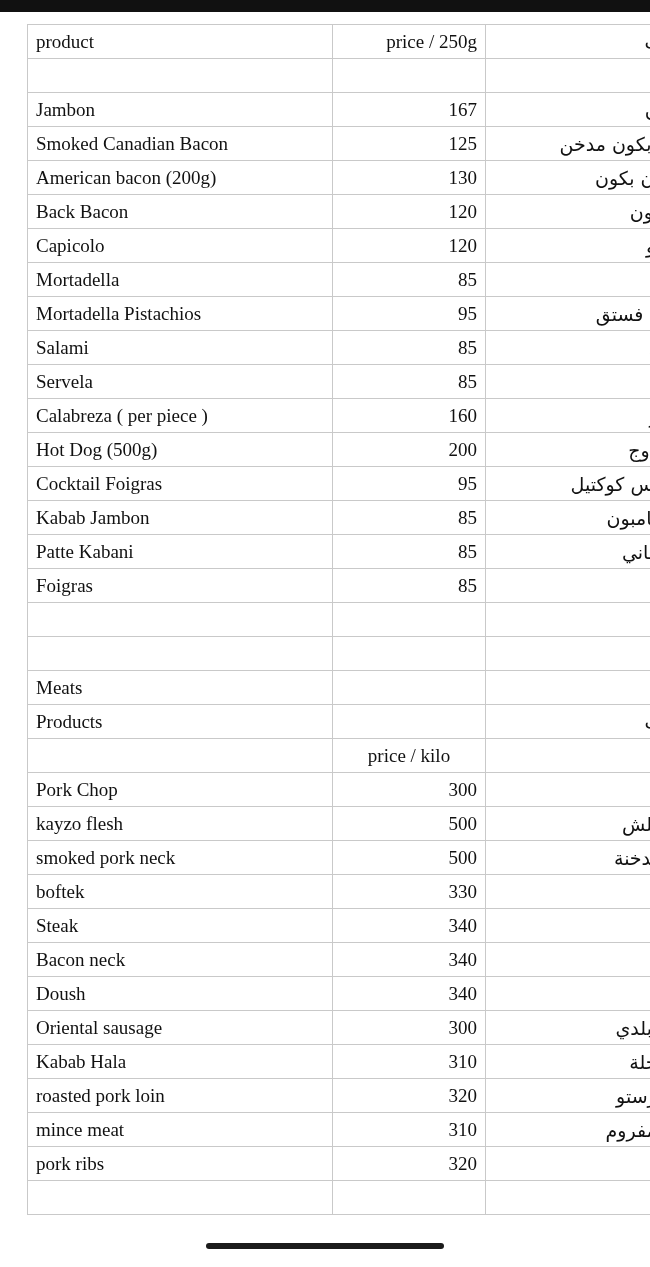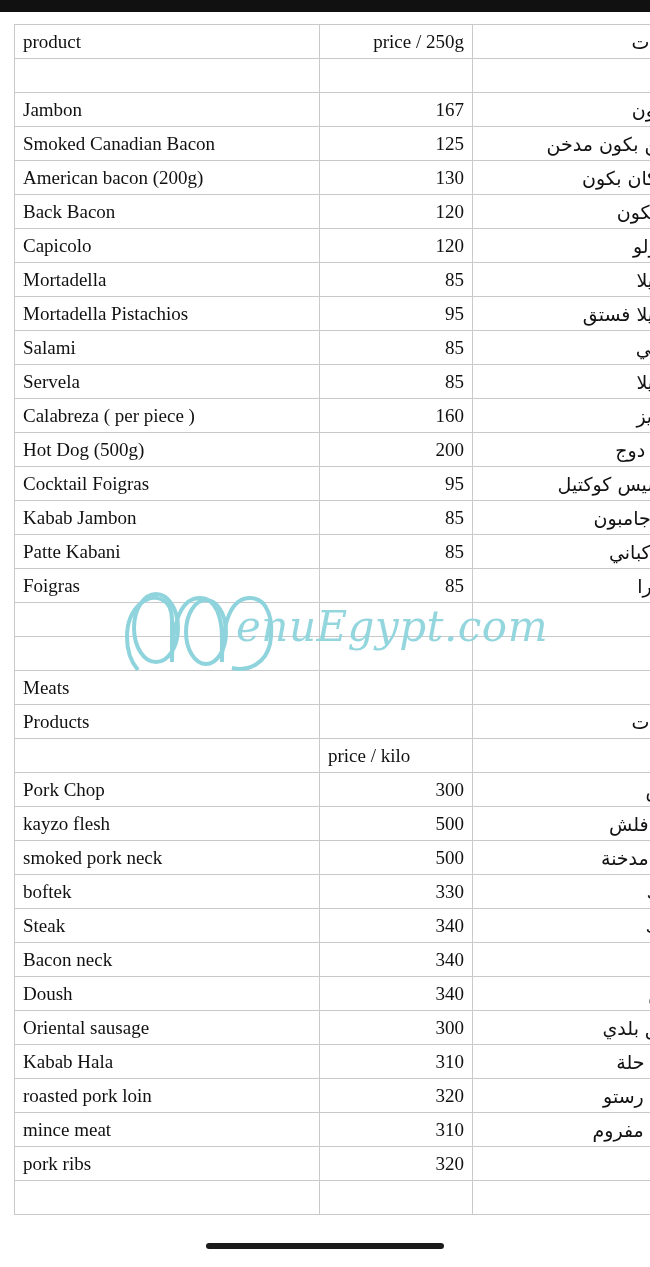--- a/index.html
+++ b/index.html
@@ -81,41 +81,29 @@
     top: 44px;
     font-family: "DejaVu Serif", serif;
     font-style: italic;
     font-size: 42px;
     color: #8fd4dd;
     opacity: 0.95;
     letter-spacing: 0.5px;
     white-space: nowrap;
   }
   .watermark svg { position: absolute; left: 0; top: 0; }
-  .content-layer { position: relative; z-index: 1; }
+  .content-layer { position: relative; z-index: 1; padding-left: 13px; }
 </style>
 </head>
 <body>
 
 <div class="top-bar"></div>
 
 <div class="page">
 
-  <div class="watermark">
-    <svg width="200" height="130" viewBox="0 0 200 130">
-      <g fill="none" stroke="#8fd4dd" stroke-width="4">
-        <path d="M28 112 C14 96 12 62 30 46 C44 34 62 40 62 62 L62 104"></path>
-        <path d="M62 104 C62 62 72 40 90 40 C106 40 112 60 112 80 L112 104"></path>
-        <path d="M112 104 C112 62 122 40 140 40 C158 40 164 62 160 86 C156 104 140 114 122 110"></path>
-        <ellipse cx="46" cy="70" rx="22" ry="34"></ellipse>
-        <ellipse cx="96" cy="74" rx="20" ry="32"></ellipse>
-      </g>
-    </svg>
-    <div class="wm-text">enuEgypt.com</div>
-  </div>
 
   <div class="content-layer">
   <table class="menu">
     <tbody>
       <tr>
         <td class="col-en">product</td>
         <td class="col-price">price / 250g</td>
         <td class="col-ar">منتجات</td>
       </tr>
       <tr class="blank">
@@ -216,21 +204,21 @@
         <td class="col-price"></td>
         <td class="col-ar"></td>
       </tr>
       <tr>
         <td class="col-en">Products</td>
         <td class="col-price"></td>
         <td class="col-ar">منتجات</td>
       </tr>
       <tr>
         <td class="col-en"></td>
-        <td class="col-price" style="text-align:left;">price / kilo</td>
+        <td class="col-price" style="text-align:center;">price / kilo</td>
         <td class="col-ar"></td>
       </tr>
 
       <tr>
         <td class="col-en">Pork Chop</td>
         <td class="col-price">300</td>
         <td class="col-ar">رياش</td>
       </tr>
       <tr>
         <td class="col-en">kayzo flesh</td>

